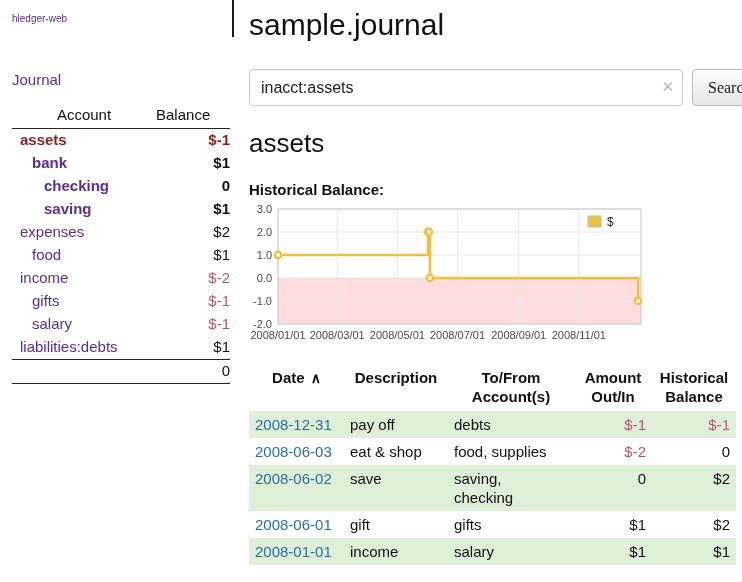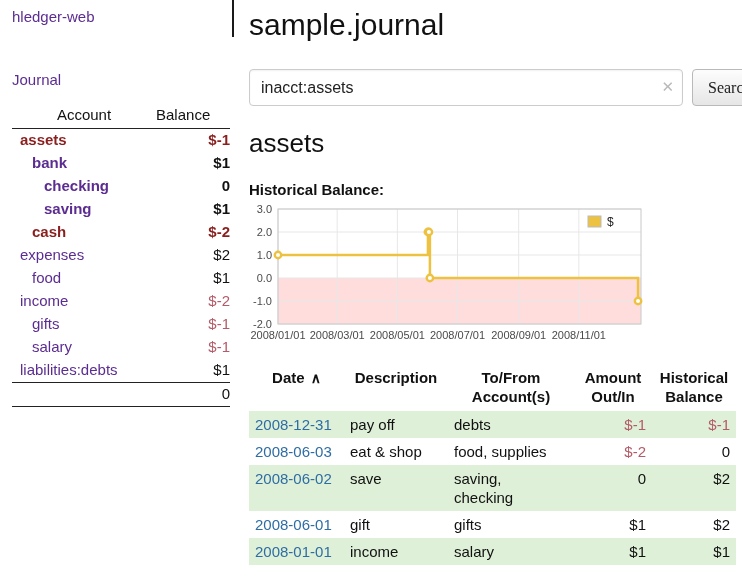--- a/index.html
+++ b/index.html
@@ -7,21 +7,21 @@
   body {
     width:742px; height:582px; overflow:hidden;
     font-family:"Liberation Sans", sans-serif;
     font-size:15px; color:#111;
   }
   a { text-decoration:none; cursor:pointer; }
   .app { display:flex; position:relative; width:742px; }
 
   
   .sidebar { flex:0 0 233px; width:233px; padding:8px 3px 0 12px; }
-  .app-title { font-size:15px; margin-top:4px; }
+  .app-title { font-size:10px; margin-top:4px; }
   .journal-link { font-size:15px; margin-top:46px; display:inline-block; }
   .purple { color:#5c2d91; }
   .neg-strong { color:#8a1f1f; }
   .neg-soft { color:#b35b68; }
   table.accounts { width:218px; border-collapse:collapse; margin-top:16px; }
   table.accounts th {
     font-weight:400; text-align:center; padding:2px 0 5px;
     border-bottom:1px solid #222; font-size:15px;
   }
   table.accounts th.bal-h { text-align:left; }
@@ -108,24 +108,20 @@
             <td class="acct-name indent-1"><a class="purple">bank</a></td>
             <td class="acct-bal">$1</td>
           </tr>
           <tr class="bold">
             <td class="acct-name indent-2"><a class="purple">checking</a></td>
             <td class="acct-bal">0</td>
           </tr>
           <tr class="bold">
             <td class="acct-name indent-2"><a class="purple">saving</a></td>
             <td class="acct-bal">$1</td>
-          </tr>
-          <tr class="bold">
-            <td class="acct-name indent-1"><a class="neg-strong">cash</a></td>
-            <td class="acct-bal neg-strong">$-2</td>
           </tr>
           <tr>
             <td class="acct-name indent-0"><a class="purple">expenses</a></td>
             <td class="acct-bal">$2</td>
           </tr>
           <tr>
             <td class="acct-name indent-1"><a class="purple">food</a></td>
             <td class="acct-bal">$1</td>
           </tr>
           <tr>

